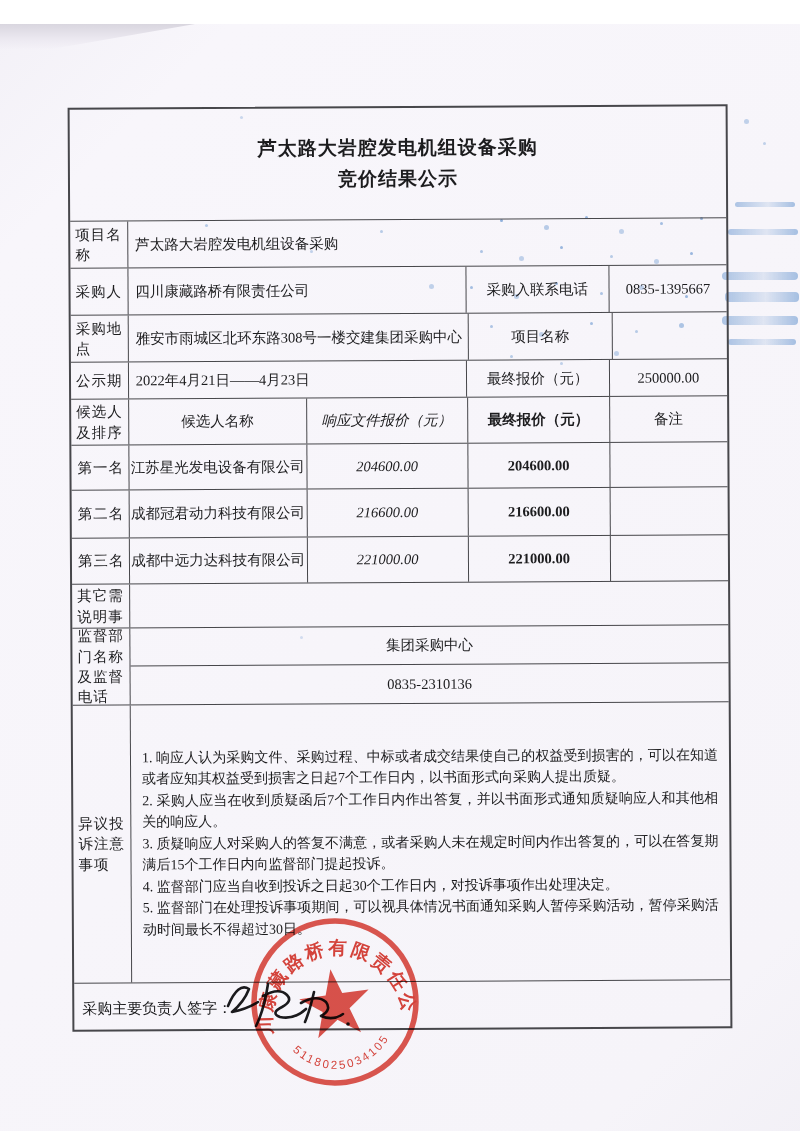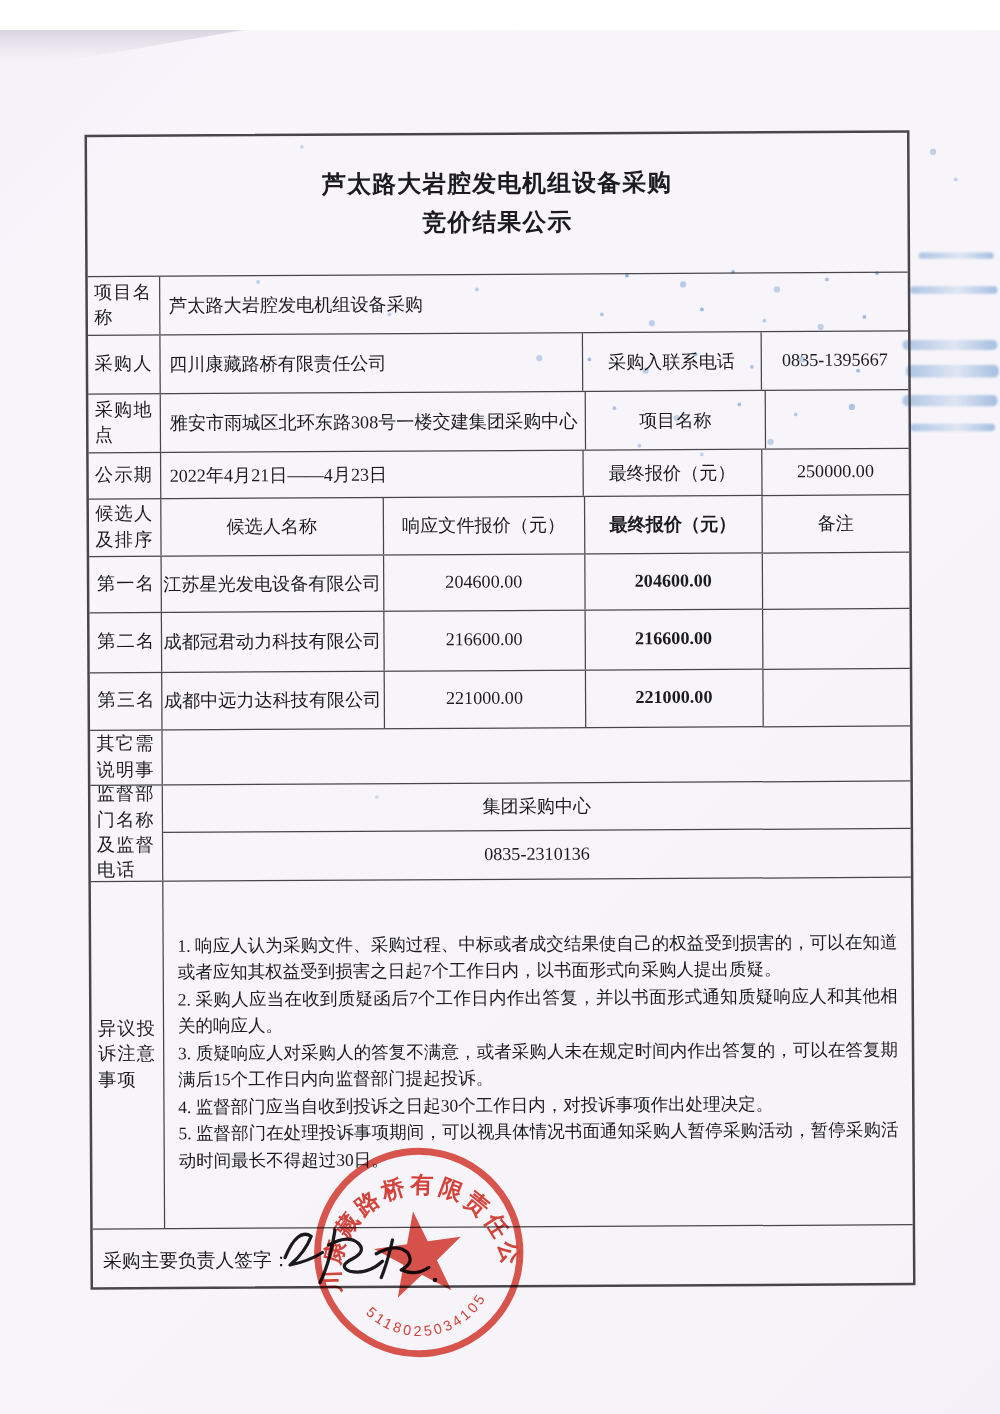--- a/index.html
+++ b/index.html
@@ -56,21 +56,21 @@
     display:flex;flex-direction:column;font-size:14.5px;
   }
   .row{display:flex;border-bottom:1.6px solid #47474b;flex:0 0 auto;box-sizing:border-box;}
   .row.nb{border-bottom:none;}
   .cell{border-right:1.6px solid #47474b;display:flex;align-items:center;box-sizing:border-box;overflow:hidden;}
   .cell.last{border-right:none;}
   .lab{width:58px;padding:2px 3px 2px 5px;line-height:1.4;letter-spacing:1px;}
   .c{justify-content:center;text-align:center;}
   .v{padding-left:7px;}
   .w340{width:340px;} .w144{width:144px;} .w118{width:118px;}
-  .w179{width:179px;} .w162{width:162px;} .w143{width:143px;font-weight:bold;}
+  .w179{width:179px;} .w162{width:162px;font-style:italic;} .w143{width:143px;font-weight:bold;}
   .h-title{height:112px;} .h47{height:47px;} .h37{height:37px;} .h46{height:46px;}
   .h45{height:45px;} .h48{height:48px;} .h44{height:44px;} .h-sup{height:77px;}
   .h-obj{height:278px;} .h-sig{height:50px;}
   .title-box{flex-direction:column;justify-content:center;align-items:center;
     font-family:"Liberation Sans","DejaVu Sans",sans-serif;
     font-weight:bold;font-size:19px;line-height:1.6;letter-spacing:1px;}
   .sup-col{display:flex;flex-direction:column;flex:1;}
   .sup-col .sub{display:flex;align-items:center;justify-content:center;box-sizing:border-box;height:38px;}
   .sup-col .sub.first{border-bottom:1.6px solid #47474b;height:38.5px;}
   .obj-content{flex:1;display:flex;flex-direction:column;justify-content:center;

